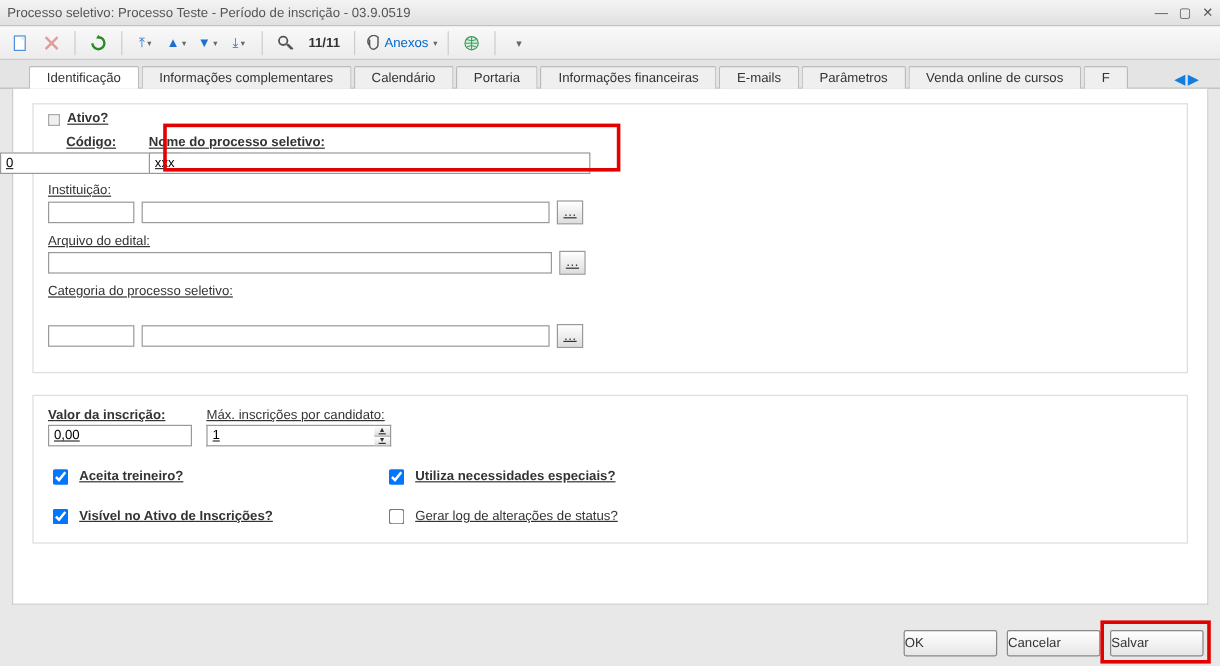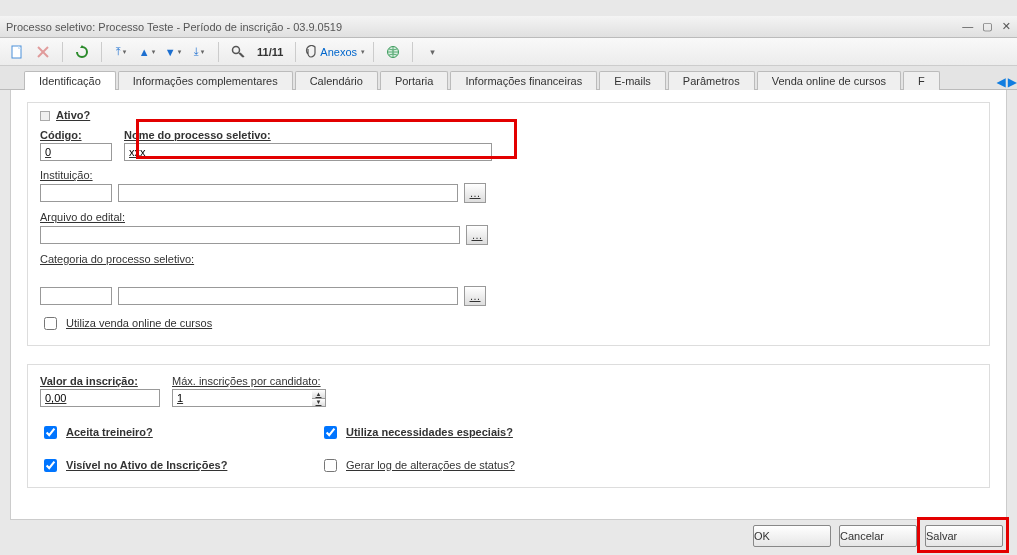--- a/index.html
+++ b/index.html
@@ -2,40 +2,40 @@
 <html><head>
 <meta charset="utf-8">
 <style>
   * { box-sizing: border-box; font-family: Tahoma, Arial, sans-serif; }
   body { margin: 0; background: #e8e8e8; font-size: 11px; color: #333; width: 1017px; height: 555px; overflow: hidden; }
 
   .titlebar {
     background: linear-gradient(#f4f4f4,#e0e0e0);
     border-bottom: 1px solid #bbb;
     height: 22px; display: flex; align-items: center; padding: 0 6px;
-    justify-content: space-between; color: #555; margin-top: 16px;
+    justify-content: space-between; color: #555;
   }
   .titlebar .controls span { margin-left: 6px; cursor: pointer; font-family: Arial;}
   .toolbar {
     background: linear-gradient(#f9f9f9,#ececec);
     border-bottom:1px solid #ccc;
     height:28px; display:flex; align-items:center; padding: 0 6px; gap:4px;
   }
   .tb-btn {
     width:22px; height:22px; display:flex; align-items:center; justify-content:center;
     border:1px solid transparent; border-radius:2px; cursor:pointer;
   }
   .tb-sep { width:1px; height:20px; background:#ccc; margin:0 4px;}
   .tb-text { padding:0 4px; color:#333;}
   .tb-combo { display:flex; align-items:center; gap:2px; color:#0066cc;}
   .carets { font-size:7px; color:#666; margin-left:2px; }
 
   .tab-strip {
     display:flex; align-items:flex-end; height:24px;
-    background:#e4e4e4; border-bottom:1px solid #bbb; padding: 4px 0 0 24px; gap:0;
+    background:#e4e4e4; border-bottom:1px solid #bbb; padding: 4px 18px 0 24px; gap:0;
   }
   .tab {
     padding:3px 14px; border:1px solid #bbb; border-bottom:none; background:#efefef;
     border-radius:2px 2px 0 0; margin-right:2px; cursor:pointer; white-space:nowrap;
     position:relative; top:1px;
   }
   .tab.active { background:#fff;}
   .tab-nav { margin-left:auto; display:flex; gap:2px; align-items:center;}
   .tab-nav span { cursor:pointer; color:#117de0; font-size:12px;}
 
@@ -187,21 +187,21 @@
 
   <div class="group" style="position:relative;">
     <div class="highlight hl-name"></div>
 
     <div class="chk-row" style="margin-top:-4px; margin-bottom:6px;">
       <span style="border:1px solid #aaa; width:10px; height:10px; background:#f0f0f0; display:inline-block;"></span>
       <label class="bold">Ativo?</label>
     </div>
 
     <div class="field-row">
-      <div class="field" style="width:72px;">
+      <div class="field" style="width:72px;align-items:center;">
         <label class="bold">Código:</label>
         <input type="text" class="txt ro" readonly="" value="0" style="">
       </div>
       <div class="field" style="width:368px;">
         <label class="bold">Nome do processo seletivo:</label>
         <input type="text" class="txt" value="xxx" style="">
       </div>
     </div>
 
     <div class="field" style="margin-bottom:8px;">
@@ -223,24 +223,20 @@
 
     <div class="field" style="margin-bottom:8px;gap:19px;">
       <label>Categoria do processo seletivo:</label>
       <div style="display:flex; gap:6px; align-items:center;">
         <input type="text" class="txt" style="width: 72px;" value="">
         <input type="text" class="txt ro" readonly="" style="width: 340px;" value="">
         <div class="ell-btn">…</div>
       </div>
     </div>
 
-    <div class="chk-row">
-      <input type="checkbox" style="">
-      <label>Utiliza venda online de cursos</label>
-    </div>
   </div>
 
   <div class="group">
     <div class="field-row">
       <div class="field" style="width:120px;">
         <label class="bold">Valor da inscrição:</label>
         <input type="text" class="txt" value="0,00" style="">
       </div>
       <div class="field" style="width:160px;">
         <label>Máx. inscrições por candidato:</label>

